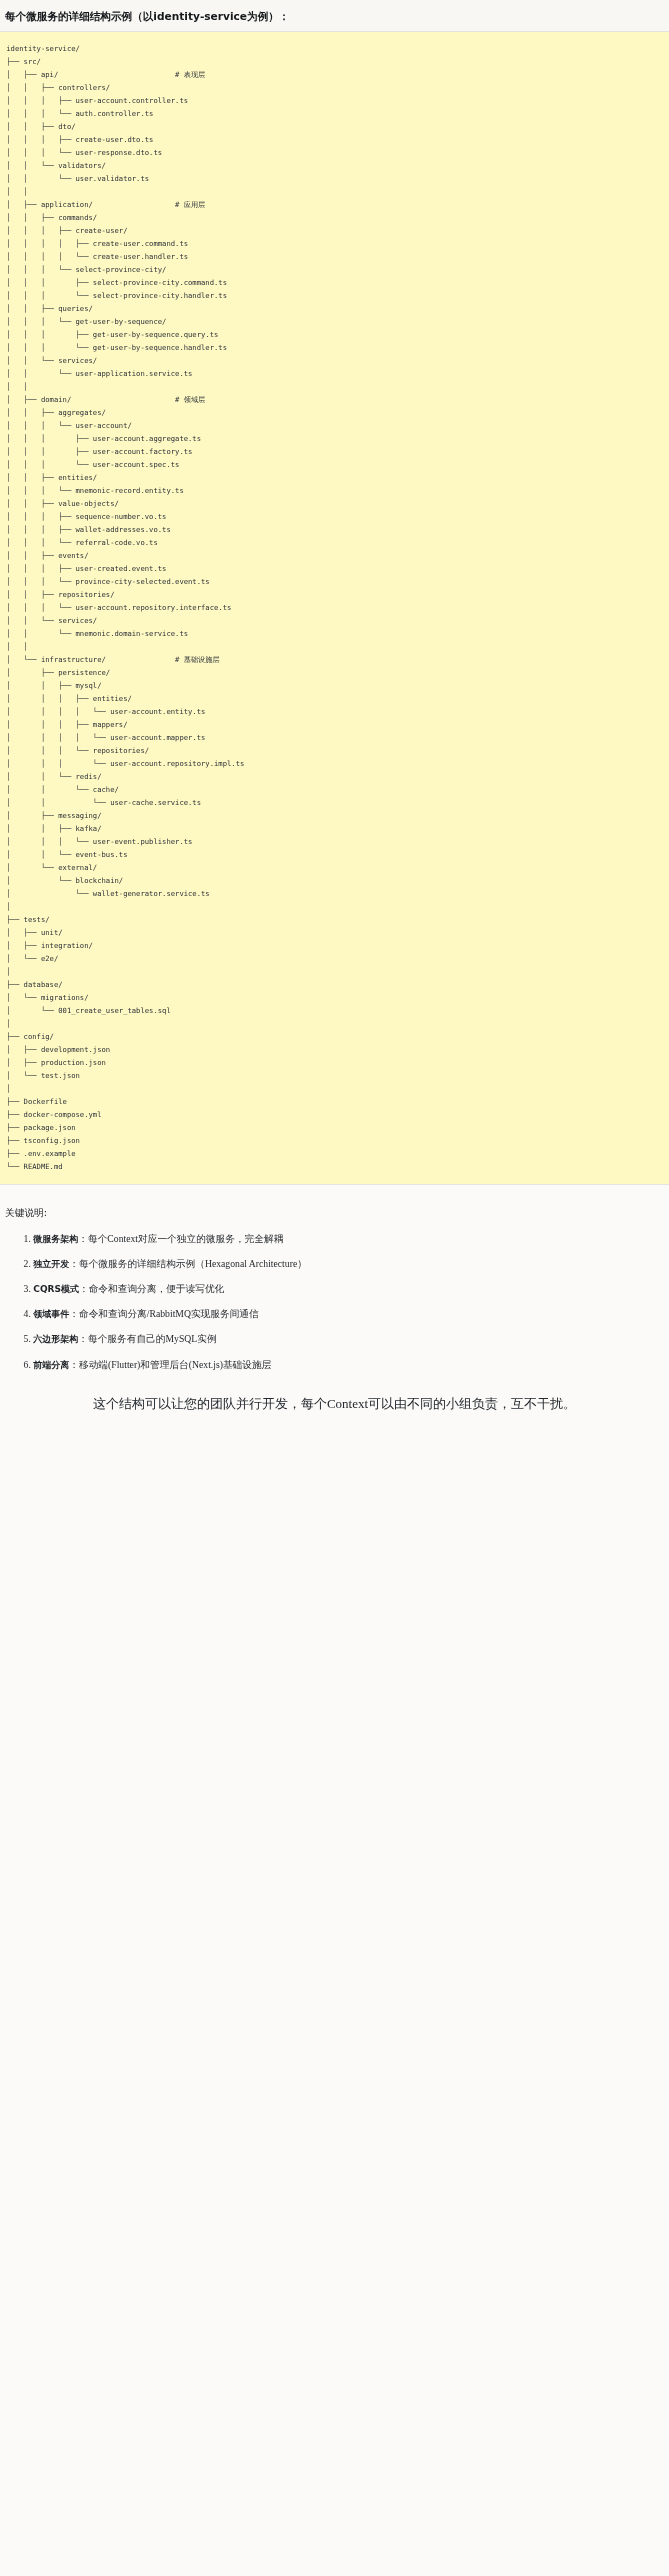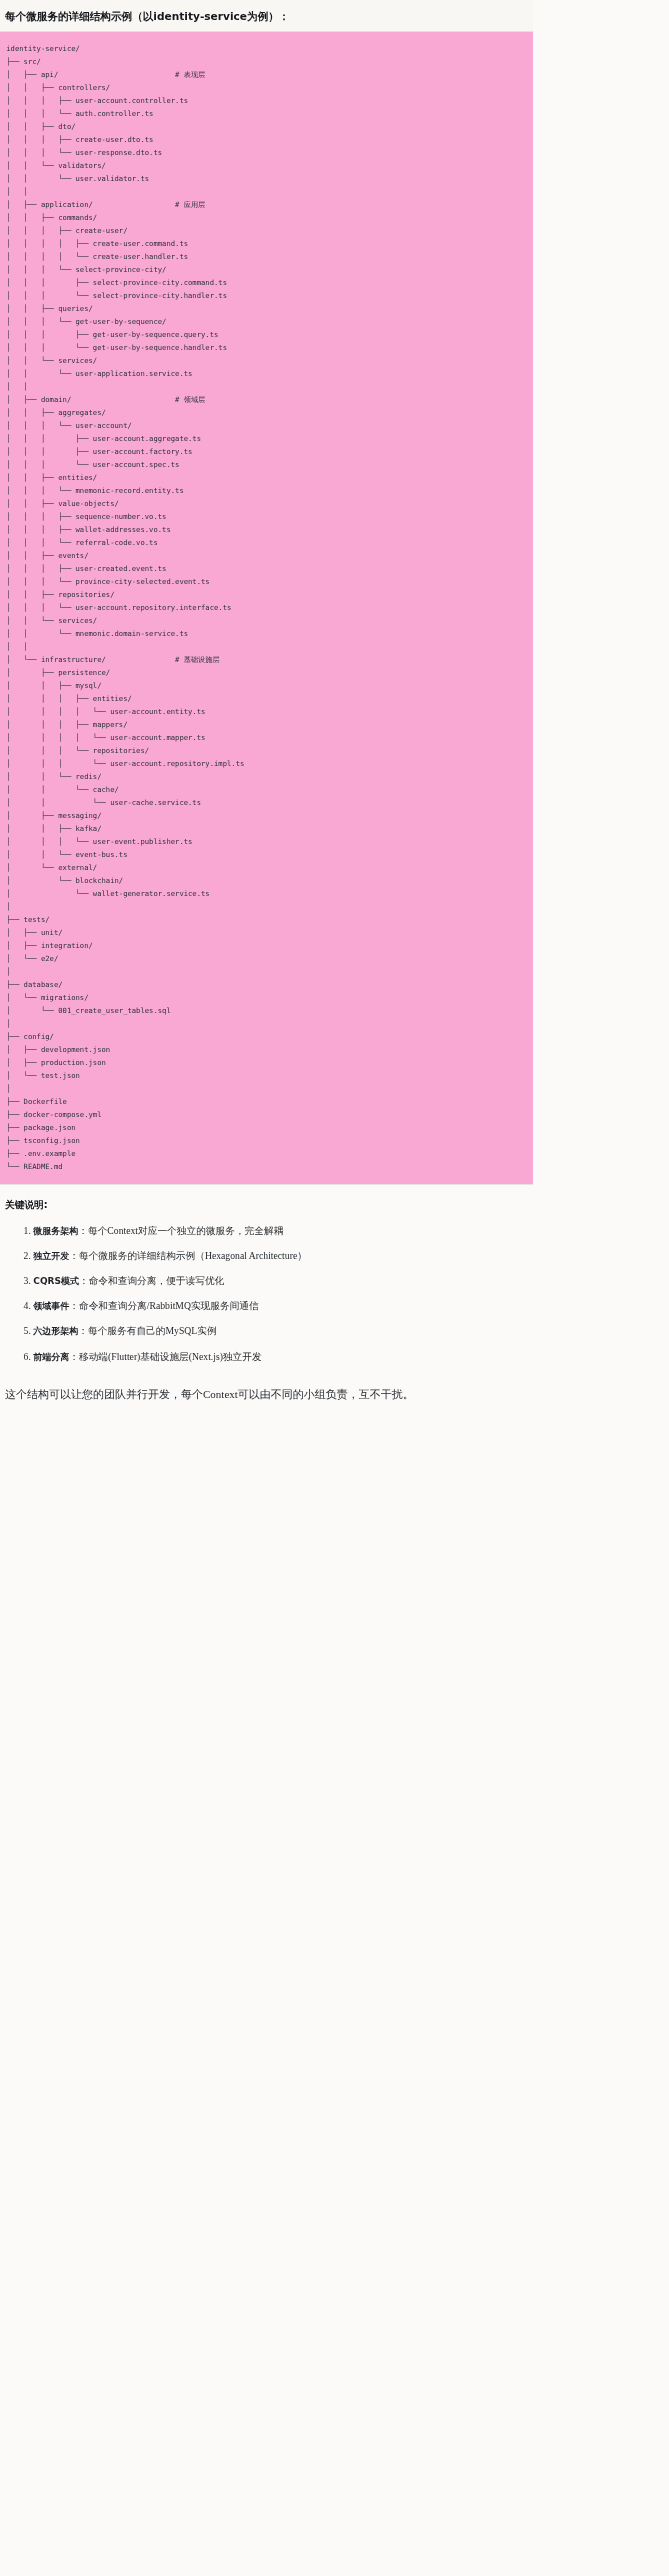--- a/index.html
+++ b/index.html
@@ -9,21 +9,21 @@
     background: #fbfaf8;
   }
   body {
     width: 669px;
     font-family: "Liberation Serif", "DejaVu Serif", serif;
     color: #1f2328;
     -webkit-font-smoothing: antialiased;
   }
 
   .page {
-    width: 533px;
+    width: 669px;
     box-sizing: border-box;
     background: #fbfaf8;
   }
 
   
   .title-bar {
     padding: 8.8px 5px 7.5px 5px;
     background: #f8f7f3;
     border-bottom: 0.6px solid #e4e2dc;
   }
@@ -32,44 +32,44 @@
     font-family: "DejaVu Sans", "Liberation Sans", sans-serif;
     font-size: 10.6px;
     font-weight: bold;
     letter-spacing: 0px;
     line-height: 1.35;
     color: #15181c;
   }
 
   
   .tree-block {
-    background: #f9a8d4;
+    background: #fef9c3;
     padding: 10px 6.3px 11.3px 6.3px;
     border-bottom: 0.6px solid #e6e4de;
   }
   pre.tree {
     margin: 0;
     font-family: "DejaVu Sans Mono", "Liberation Mono", monospace;
     font-size: 7.2px;
     line-height: 13px;
     color: #2b3036;
     white-space: pre;
     tab-size: 4;
     letter-spacing: 0px;
   }
 
   
   .notes {
     padding: 10px 5px 2.5px 5px;
   }
   .notes h2 {
-    margin: 4px 0 10px 0;
+    margin: 12px 0 10px 0;
     font-family: "DejaVu Sans", "Liberation Sans", sans-serif;
     font-size: 9.7px;
-    font-weight: bold;
+    font-weight: normal;
     color: #15181c;
   }
   ol.note-list {
     margin: 12px;
     padding: 0 0 0 16.3px;
     list-style-position: outside;
   }
   ol.note-list li {
     font-size: 9.7px;
     line-height: 1.5;
@@ -81,24 +81,25 @@
     font-weight: bold;
     font-size: 9px;
   }
   ol.note-list li .nd {
     font-family: "Liberation Serif", "DejaVu Serif", serif;
     font-size: 9.7px;
   }
 
   .footnote {
     padding: 7.5px 5px 11.3px 5px;
-    font-size: 11px;
+    font-size: 13px;
     line-height: 1.6;
     color: #24292f;
     font-family: "Liberation Serif", "DejaVu Serif", serif;
+    text-align: center;
   }
 </style>
 </head>
 <body>
 
 <div class="page">
 
   <div class="title-bar">
     <h1>每个微服务的详细结构示例（以identity-service为例）：</h1>
   </div>
@@ -195,20 +196,20 @@
   </div>
 
   <div class="notes">
     <h2>关键说明:</h2>
     <ol class="note-list">
         <li><span class="nb">微服务架构</span><span class="nd">：</span><span class="nd">每个Context对应一个独立的微服务，完全解耦</span></li>
         <li><span class="nb">独立开发</span><span class="nd">：</span><span class="nd">每个微服务的详细结构示例（Hexagonal Architecture）</span></li>
         <li><span class="nb">CQRS模式</span><span class="nd">：</span><span class="nd">命令和查询分离，便于读写优化</span></li>
         <li><span class="nb">领域事件</span><span class="nd">：</span><span class="nd">命令和查询分离/RabbitMQ实现服务间通信</span></li>
         <li><span class="nb">六边形架构</span><span class="nd">：</span><span class="nd">每个服务有自己的MySQL实例</span></li>
-        <li><span class="nb">前端分离</span><span class="nd">：</span><span class="nd">移动端(Flutter)基础设施层(Next.js)独立开发</span></li>
+        <li><span class="nb">前端分离</span><span class="nd">：</span><span class="nd">移动端(Flutter)和管理后台(Next.js)基础设施层</span></li>
       </ol>
   </div>
 
   <div class="footnote">这个结构可以让您的团队并行开发，每个Context可以由不同的小组负责，互不干扰。</div>
 
 </div>
 
 
 </body></html>

